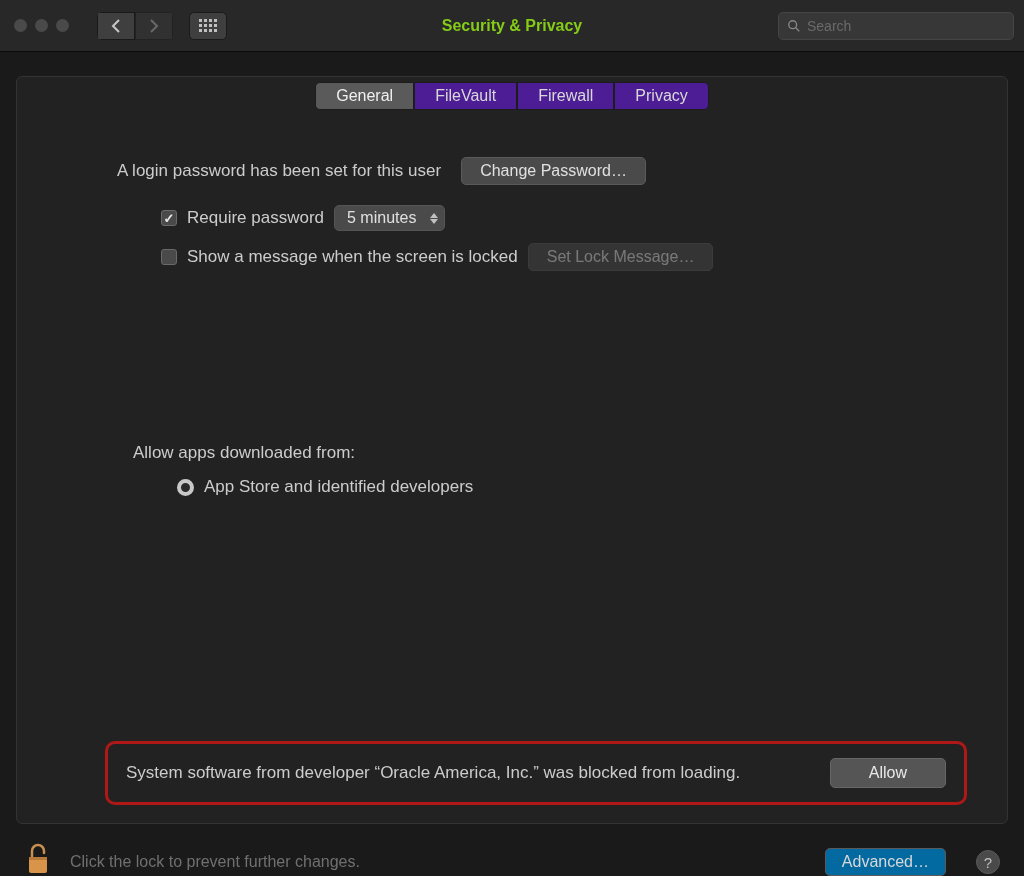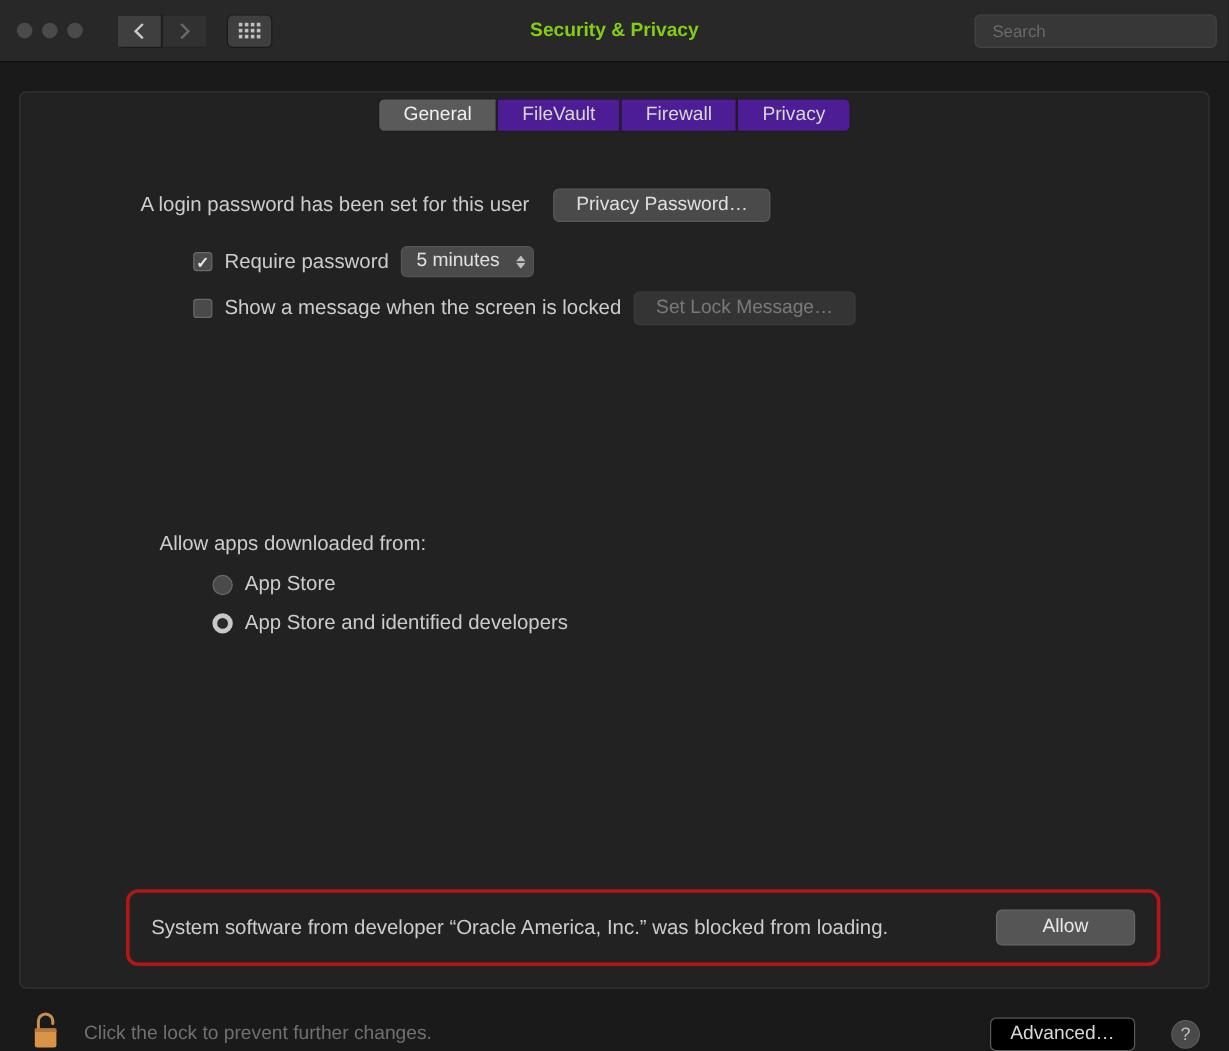--- a/index.html
+++ b/index.html
@@ -86,21 +86,21 @@
     .window-title {
       position: absolute;
       left: 50%;
       transform: translateX(-50%);
       color: #84cc16;
       font-size: 16px;
       font-weight: 600;
     }
     .search-box {
       margin-left: auto;
-      width: 202px;
+      width: 236px;
       height: 28px;
       background: #373737;
       border: 1px solid #454545;
       border-radius: 5px;
       display: flex;
       align-items: center;
       padding: 0 8px;
     }
     .search-icon {
       width: 14px;
@@ -308,21 +308,21 @@
     .lock-icon svg {
       width: 28px;
       height: 34px;
     }
     .footer-text {
       font-size: 16px;
       color: #707070;
       flex: 1;
     }
     .advanced-btn {
-      background: #000000;
+      background: #0369a1;
       border: 1px solid #5a5a5a;
       border-radius: 5px;
       color: #d8d8d8;
       padding: 4px 16px;
       font-size: 16px;
       cursor: pointer;
     }
     .help-btn {
       width: 24px;
       height: 24px;
@@ -390,21 +390,21 @@
     <div class="tabs">
       <div class="tab active">General</div>
       <div class="tab">FileVault</div>
       <div class="tab">Firewall</div>
       <div class="tab">Privacy</div>
     </div>
 
     <div class="general-content">
       <div class="password-row">
         <span class="text">A login password has been set for this user</span>
-        <button class="btn">Privacy Password…</button>
+        <button class="btn">Change Password…</button>
       </div>
 
       <div class="checkbox-row">
         <div class="checkbox checked"></div>
         <span>Require password</span>
         <div class="select">
           <span>5 minutes</span>
           <span class="select-arrows">
             <svg viewBox="0 0 8 5">
                 <path d="M0 5 L4 0 L8 5 Z"></path>
@@ -421,24 +421,20 @@
         <span>Show a message when the screen is locked</span>
         <button class="btn disabled">Set Lock Message…</button>
       </div>
 
 
       <div class="divider-space"></div>
 
       <div class="allow-apps-section">
         <div class="allow-apps-label">Allow apps downloaded from:</div>
         <div class="radio-row">
-          <div class="radio"></div>
-          <span>App Store</span>
-        </div>
-        <div class="radio-row">
           <div class="radio selected"></div>
           <span>App Store and identified developers</span>
         </div>
       </div>
     </div>
 
     <div class="blocked-box">
       <div class="blocked-text">System software from developer “Oracle America, Inc.” was blocked from loading.</div>
       <button class="allow-btn">Allow</button>
     </div>

